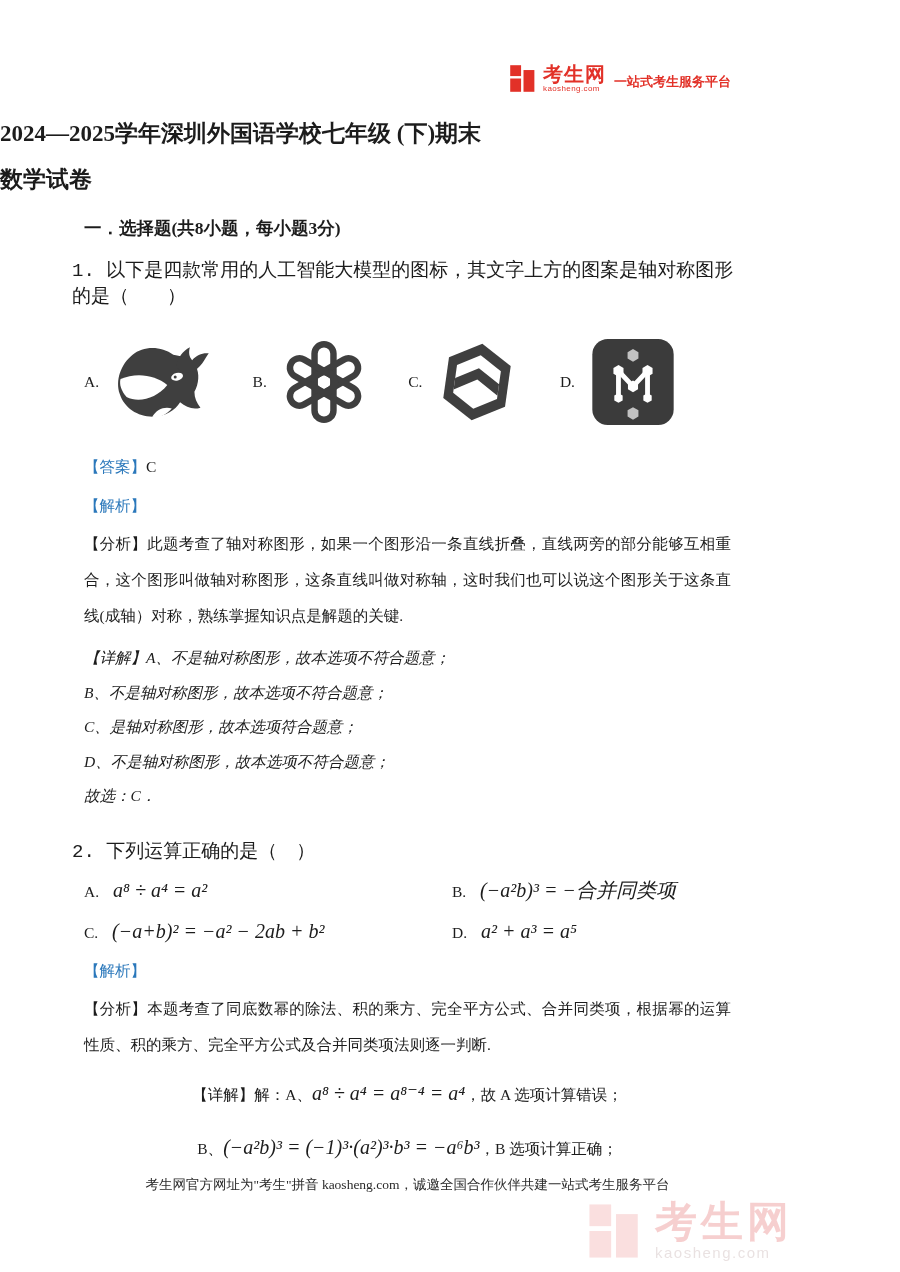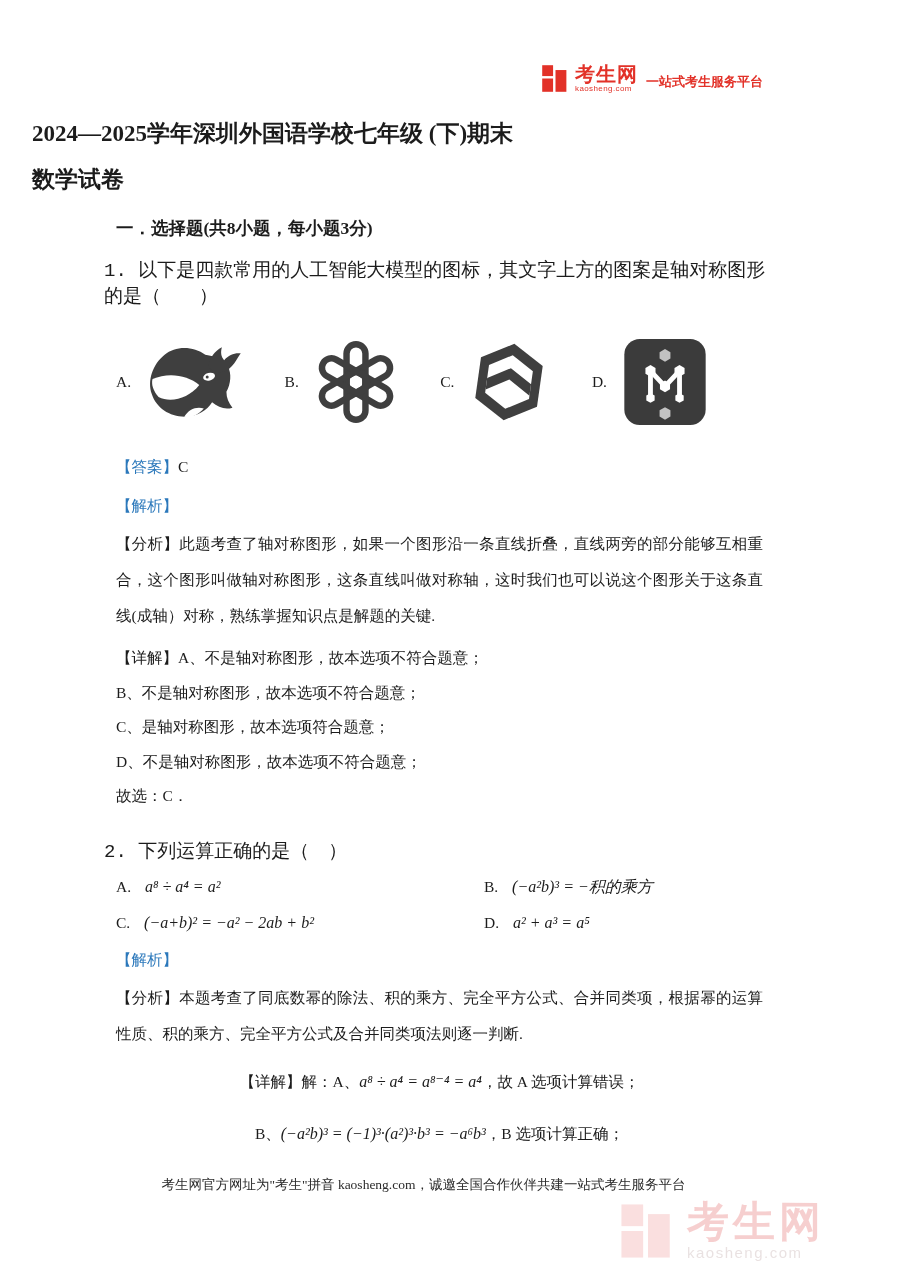--- a/index.html
+++ b/index.html
@@ -1,18 +1,18 @@
 <!DOCTYPE html>
 <html><head>
 <meta charset="utf-8">
 <style>
   html,body{margin:0;padding:0;background:#ffffff;}
   .page{
     position:relative;width:815px;height:1272px;background:#ffffff;overflow:hidden;
-    font-family:"Liberation Serif","DejaVu Serif",serif;color:#1c1c1c;padding-left:32px;
+    font-family:"Liberation Serif","DejaVu Serif",serif;color:#1c1c1c;
   }
   
   .brandbar{position:absolute;top:64px;right:84px;display:flex;align-items:flex-start;}
   .brandbar svg{display:block;}
   .brandtext{margin-left:5px;font-family:"Liberation Sans","DejaVu Sans",sans-serif;}
   .brandname{color:#e23128;font-weight:bold;font-size:20px;line-height:20px;letter-spacing:1px;}
   .branddomain{color:#e23128;font-size:8px;line-height:9px;letter-spacing:.4px;}
   .tagline{color:#e23128;font-size:13px;font-weight:bold;margin:9px 0 0 8px;
     font-family:"Liberation Sans","DejaVu Sans",sans-serif;}
   
@@ -24,27 +24,27 @@
   .iconrow{margin:22px 0 0;padding:0 138px 0 84px;height:102px;
     display:flex;justify-content:space-between;align-items:center;}
   .icg{display:flex;align-items:center;}
   .optlabel{font-size:15.5px;margin-right:14px;}
   .icg svg{display:block;}
   
   .ansline{margin:24px 84px 0;font-size:15.5px;}
   .blue{color:#2b78bb;}
   .jiexi{margin:18px 84px 0;font-size:15.5px;color:#2b78bb;}
   .para{margin:9px 84px 0;font-size:15.5px;line-height:36px;text-align:justify;}
-  .details{margin:7px 84px 0;}
+  .details{margin:7px 84px 0;font-style:italic;}
   .details p{margin:0;font-size:15.5px;line-height:34.5px;}
   
   .optgrid{margin:13px 84px 0;display:grid;grid-template-columns:368px auto;
     row-gap:16px;font-size:15.5px;align-items:center;}
   .optcell .optlabel{margin-right:10px;}
-  .math{font-style:italic;font-size:16px;margin-top:8px;}
+  .math{font-style:italic;font-size:20px;margin-top:8px;}
   .d2{margin:8px 84px 0;font-size:15.5px;line-height:44px;text-align:center;}
   
   .footer{position:absolute;left:0;top:1176px;width:100%;text-align:center;
     font-size:13.5px;color:#2a2a2a;}
   .watermark{position:absolute;right:22px;top:1202px;display:flex;align-items:flex-start;opacity:.55;}
   .wm-text{margin-left:10px;font-family:"Liberation Sans","DejaVu Sans",sans-serif;}
   .wm-name{color:#f0a9a9;font-weight:bold;font-size:42px;line-height:40px;letter-spacing:4px;}
   .wm-domain{color:#d8caca;font-size:15px;letter-spacing:1.5px;margin-top:2px;}
 </style>
 </head>
@@ -147,21 +147,21 @@
 
   <p class="stem" style="margin-top:24px">2. 下列运算正确的是（　）</p>
 
   <div class="optgrid">
     <div class="optcell">
       <span class="optlabel">A.</span>
       <span class="math">a⁸ ÷ a⁴ = a²</span>
     </div>
     <div class="optcell">
       <span class="optlabel">B.</span>
-      <span class="math">(−a²b)³ = −积的乘方</span>
+      <span class="math">(−a²b)³ = −合并同类项</span>
     </div>
     <div class="optcell">
       <span class="optlabel">C.</span>
       <span class="math">(−a+b)² = −a² − 2ab + b²</span>
     </div>
     <div class="optcell">
       <span class="optlabel">D.</span>
       <span class="math">a² + a³ = a⁵</span>
     </div>
   </div>

